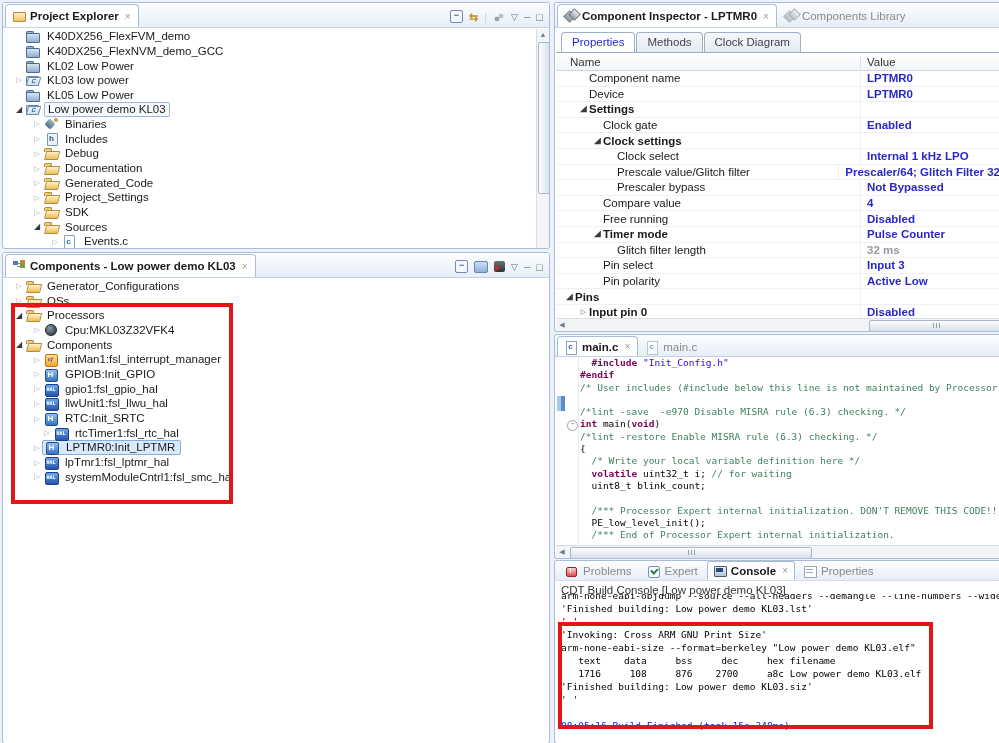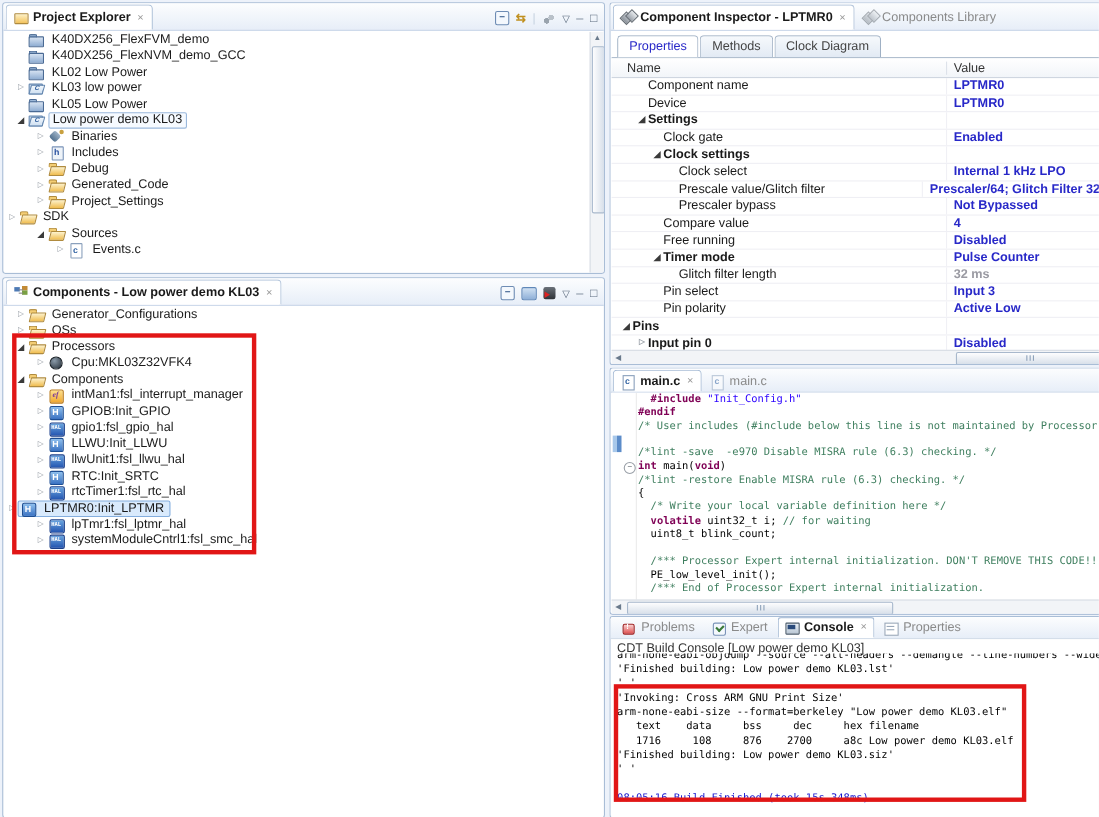--- a/index.html
+++ b/index.html
@@ -185,28 +185,33 @@
           <span class="tlabel">Includes</span>
         </div>
         <div class="trow" style="padding-left: 26px;">
           <span class="twisty collapsed">▷</span>
           <span class="ic folder-open"></span>
           <span class="tlabel">Debug</span>
         </div>
         <div class="trow" style="padding-left: 26px;">
           <span class="twisty collapsed">▷</span>
           <span class="ic folder-open"></span>
+          <span class="tlabel">Documentation</span>
+        </div>
+        <div class="trow" style="padding-left: 26px;">
+          <span class="twisty collapsed">▷</span>
+          <span class="ic folder-open"></span>
           <span class="tlabel">Generated_Code</span>
         </div>
         <div class="trow" style="padding-left: 26px;">
           <span class="twisty collapsed">▷</span>
           <span class="ic folder-open"></span>
           <span class="tlabel">Project_Settings</span>
         </div>
-        <div class="trow" style="">
+        <div class="trow" style="padding-left: 26px;">
           <span class="twisty collapsed">▷</span>
           <span class="ic folder-open"></span>
           <span class="tlabel">SDK</span>
         </div>
         <div class="trow" style="padding-left: 26px;">
           <span class="twisty expanded">◢</span>
           <span class="ic folder-open"></span>
           <span class="tlabel">Sources</span>
         </div>
         <div class="trow" style="padding-left: 44px;">
@@ -273,39 +278,34 @@
           <span class="ic init"></span>
           <span class="tlabel">GPIOB:Init_GPIO</span>
         </div>
         <div class="trow" style="padding-left: 26px;">
           <span class="twisty collapsed">▷</span>
           <span class="ic hal"></span>
           <span class="tlabel">gpio1:fsl_gpio_hal</span>
         </div>
         <div class="trow" style="padding-left: 26px;">
           <span class="twisty collapsed">▷</span>
-          <span class="ic init"></span>
-          <span class="tlabel">LLWU:Init_LLWU</span>
-        </div>
-        <div class="trow" style="padding-left: 26px;">
-          <span class="twisty collapsed">▷</span>
           <span class="ic hal"></span>
           <span class="tlabel">llwUnit1:fsl_llwu_hal</span>
         </div>
         <div class="trow" style="padding-left: 26px;">
           <span class="twisty collapsed">▷</span>
           <span class="ic init"></span>
           <span class="tlabel">RTC:Init_SRTC</span>
         </div>
-        <div class="trow" style="padding-left: 26px;">
+        <div class="trow" style="padding-left: 36px;">
           <span class="twisty collapsed">▷</span>
           <span class="ic hal"></span>
           <span class="tlabel">rtcTimer1:fsl_rtc_hal</span>
         </div>
-        <div class="trow" style="">
+        <div class="trow" style="padding-left: 26px;">
           <span class="twisty collapsed">▷</span>
           <span class="selwrap">
             <span class="ic init"></span>
             <span class="tlabel">LPTMR0:Init_LPTMR</span>
           </span>
         </div>
         <div class="trow" style="padding-left: 26px;">
           <span class="twisty collapsed">▷</span>
           <span class="ic hal"></span>
           <span class="tlabel">lpTmr1:fsl_lptmr_hal</span>

